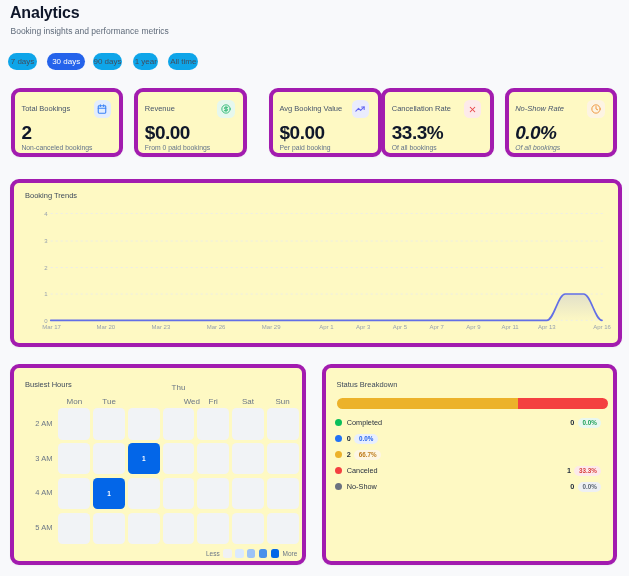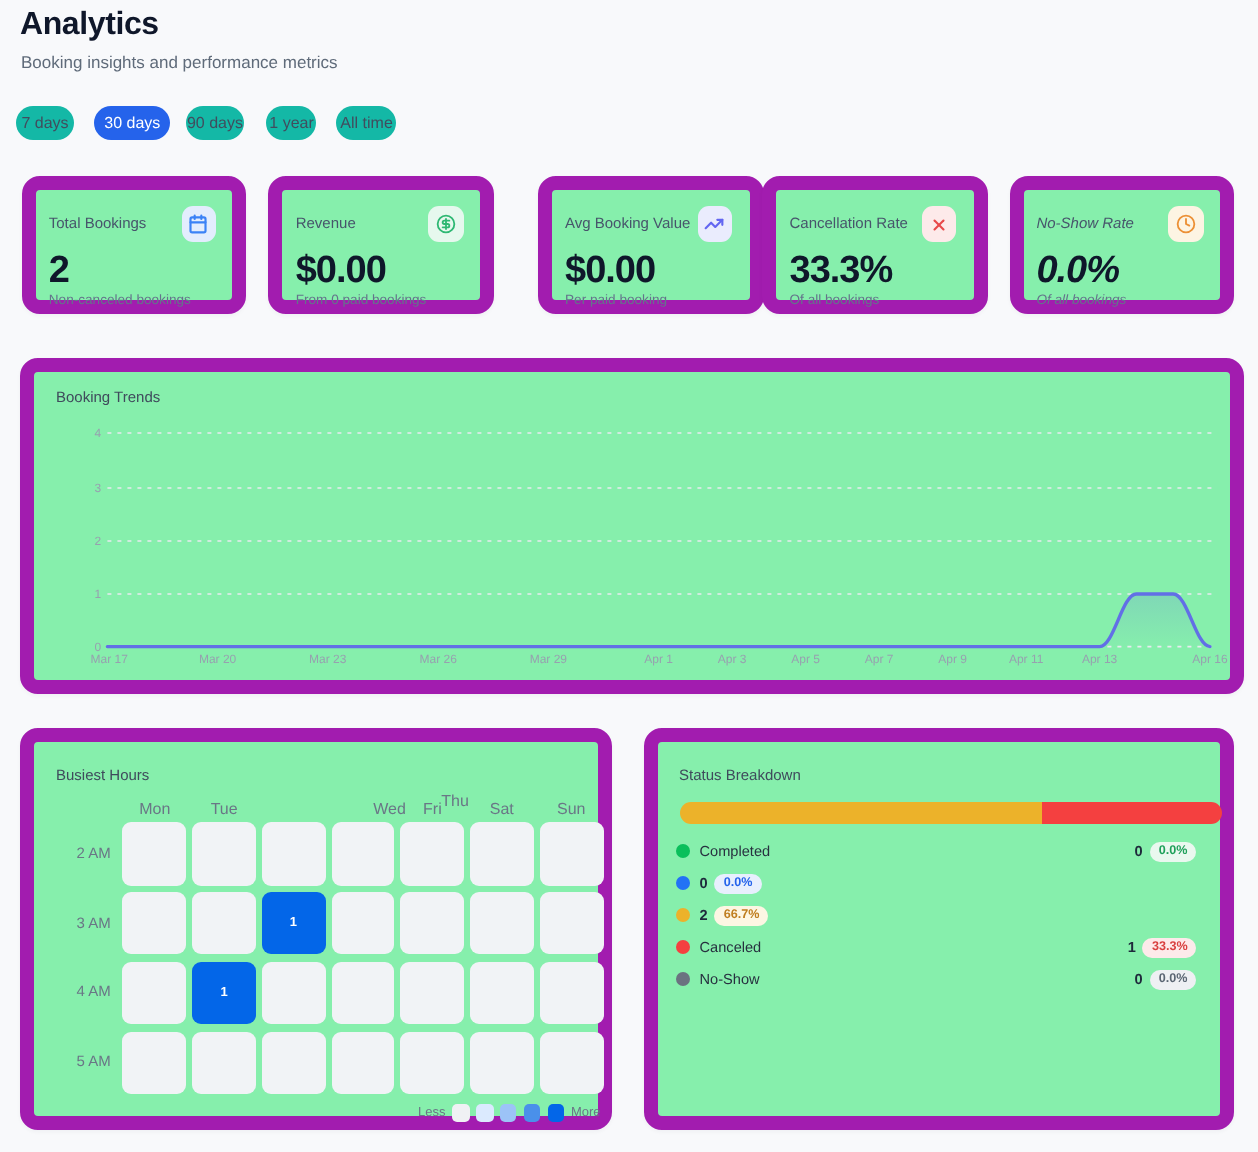--- a/index.html
+++ b/index.html
@@ -1,21 +1,21 @@
 <!DOCTYPE html>
 <html><head>
 <meta charset="utf-8">
 <style>
 * { margin:0; padding:0; box-sizing:border-box; }
 html,body { width:629px; height:576px; background:#f8f9fb; font-family:"Liberation Sans", sans-serif; position:relative; overflow:hidden; }
 .abs { position:absolute; }
-.card { position:absolute; background:#86efac; border:7px solid #a21caf; border-radius:9px; box-shadow:0 1px 2px rgba(16,24,40,0.04); }
+.card { position:absolute; background:#fef9c3; border:4px solid #a21caf; border-radius:9px; box-shadow:0 1px 2px rgba(16,24,40,0.04); }
 h1 { position:absolute; left:10px; top:3.5px; font-size:16px; font-weight:bold; color:#0f172a; letter-spacing:-0.2px; }
 .sub { position:absolute; left:10.5px; top:26px; font-size:8.5px; color:#5f6b7a; }
-.btn { position:absolute; top:53px; height:17px; line-height:17px; font-size:8px; font-weight:500; color:#414d5e; background:#14b8a6; border-radius:8.5px; text-align:center; }
+.btn { position:absolute; top:53px; height:17px; line-height:17px; font-size:8px; font-weight:500; color:#414d5e; background:#0ea5e9; border-radius:8.5px; text-align:center; }
 .btn.active { background:#2563eb; color:#fff; }
 
 .stat { top:88px; height:68.5px; width:112.6px; }
 .stat .lbl { position:absolute; left:6.5px; top:13.1px; font-size:7.5px; line-height:1; color:#47556b; white-space:nowrap; }
 .stat .ic { position:absolute; top:8.2px; right:8.4px; width:17.5px; height:18px; border-radius:5.5px; display:flex; align-items:center; justify-content:center; }
 .stat .num { position:absolute; left:6.5px; top:30.6px; font-size:19px; line-height:1; font-weight:bold; color:#0f172a; letter-spacing:-0.5px; }
 .stat .cap { position:absolute; left:6.5px; top:53px; font-size:6.8px; line-height:1; color:#64748b; white-space:nowrap; }
 .ttl { position:absolute; left:11px; top:9px; font-size:7.5px; line-height:1; color:#3f4b5c; }
 
 .hm-cell { position:absolute; width:31.8px; height:31.4px; background:#f1f3f6; border-radius:4.5px; }
@@ -141,21 +141,21 @@
     <path d="M37.7,138.3 L533.8,138.3 C541,138.3 545,112 552.2,112 L570.6,112 C577.8,112 582,138.3 589,138.3 Z" fill="url(#ag)"></path>
     <path d="M37.7,138.3 L533.8,138.3 C541,138.3 545,112 552.2,112 L570.6,112 C577.8,112 582,138.3 589,138.3" fill="none" stroke="#626fe6" stroke-width="1.7" stroke-linecap="round"></path>
   </svg>
 </div>
 
 <div class="card" style="left:10px; top:364px; width:295.5px; height:201px;">
   <div class="ttl" style="top:13.3px;">Busiest Hours</div>
   <div class="hm-head" style="left:60.4px; top:29.5px;">Mon</div>
   <div class="hm-head" style="left:95.1px; top:29.5px;">Tue</div>
   <div class="hm-head" style="left:129.8px; top:29.5px;margin-left:48px;">Wed</div>
-  <div class="hm-head" style="left:164.5px; top:26px;margin-left:46px;">Thu</div>
+  <div class="hm-head" style="left:164.5px; top:16px;">Thu</div>
   <div class="hm-head" style="left:199.2px; top:29.5px;">Fri</div>
   <div class="hm-head" style="left:233.9px; top:29.5px;">Sat</div>
   <div class="hm-head" style="left:268.6px; top:29.5px;">Sun</div>
   <div class="hm-rowlbl" style="left:4.4px; top:51.8px;">2 AM</div>
   <div class="hm-rowlbl" style="left:4.4px; top:86.5px;">3 AM</div>
   <div class="hm-rowlbl" style="left:4.4px; top:121.2px;">4 AM</div>
   <div class="hm-rowlbl" style="left:4.4px; top:155.9px;">5 AM</div>
   <div>
   <div class="hm-cell" style="left:44.4px;top:40.4px;"></div>
   <div class="hm-cell" style="left:79.12px;top:40.4px;"></div>

